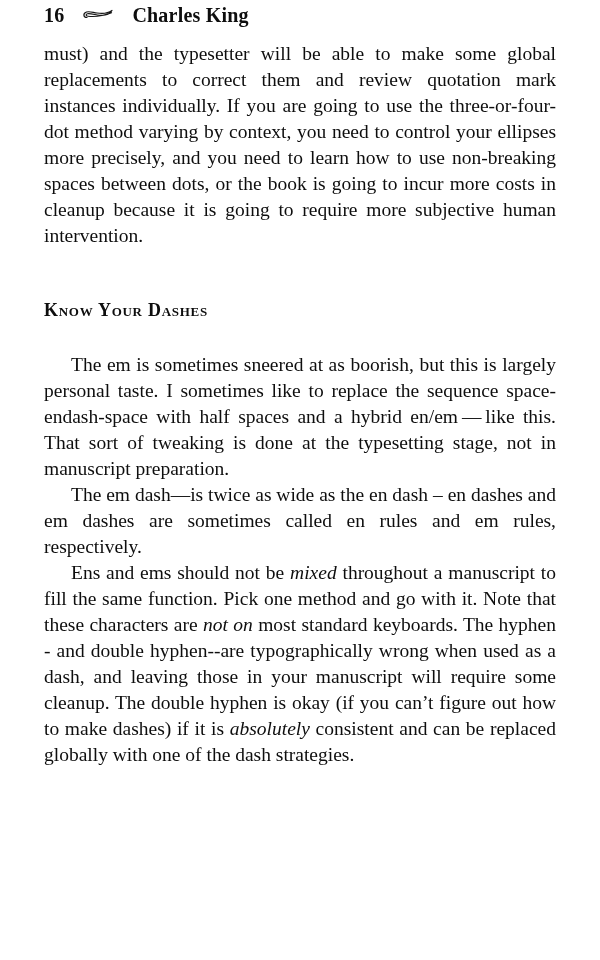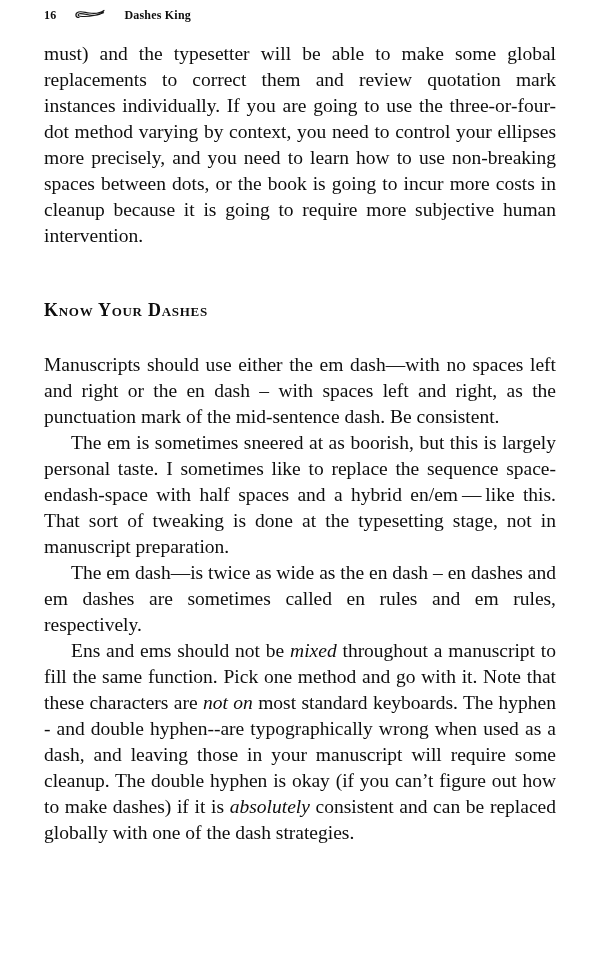--- a/index.html
+++ b/index.html
@@ -12,21 +12,21 @@
   }
   .book-page {
     width: 600px; height: 960px;
     padding: 4px 44px 0 44px;
     background: #ffffff;
   }
   .running-header {
     display: flex;
     align-items: center;
     height: 22px;
-    font-size: 12px;
+    font-size: 20px;
     font-weight: 700;
     letter-spacing: 0.2px;
   }
   .page-number { margin-right: 18px; }
   .ornament { display: inline-flex; align-items: center; margin-right: 18px; }
   .running-head { }
   .text-block {
     margin-top: 15px;
     font-size: 19.5px;
     line-height: 26px;
@@ -51,30 +51,29 @@
 
 <div class="book-page">
 
   <header class="running-header">
     <span class="page-number">16</span>
     <span class="ornament">
       <svg width="32" height="14" viewBox="0 0 64 28" aria-hidden="true">
         <path d="M10 19 C 3 19 1 11 9 8 C 15 6 22 9 30 10 C 42 12 53 10 60 5 C 55 13 43 16 31 14 C 23 12.6 15 10.5 11 11.5 C 7 12.5 7.5 16 12 16.5 C 26 18 46 14.5 59 9.5" fill="none" stroke="#151515" stroke-width="2.4" stroke-linejoin="round" stroke-linecap="round"></path>
       </svg>
     </span>
-    <span class="running-head">Dashes King</span>
+    <span class="running-head">Charles King</span>
   </header>
 
   <main class="text-block">
 
     <p class="para">must) and the typesetter will be able to make some global replacements to correct them and review quotation mark instances individually. If you are going to use the three-or-four-dot method varying by context, you need to control your ellipses more precisely, and you need to learn how to use non-breaking spaces between dots, or the book is going to incur more costs in cleanup because it is going to require more subjective human intervention.</p>
 
     <h2 class="section-heading">Know Your Dashes</h2>
 
-    <p class="para">Manuscripts should use either the em dash—with no spaces left and right or the en dash – with spaces left and right, as the punctuation mark of the mid-sentence dash. Be consistent.</p>
 
     <p class="para indent">The em is sometimes sneered at as boorish, but this is largely personal taste. I sometimes like to replace the sequence space-endash-space with half spaces and a hybrid en/em — like this. That sort of tweaking is done at the typesetting stage, not in manuscript preparation.</p>
 
     <p class="para indent">The em dash—is twice as wide as the en dash – en dashes and em dashes are sometimes called en rules and em rules, respectively.</p>
 
 
     <p class="para indent"><span>Ens and ems should not be </span><em>mixed</em><span> throughout a manuscript to fill the same function. Pick one method and go with it. Note that these characters are </span><em>not on</em><span> most standard keyboards. The hyphen - and double hyphen--are typographically wrong when used as a dash, and leaving those in your manuscript will require some cleanup. The double hyphen is okay (if you can’t figure out how to make dashes) if it is </span><em>absolutely</em><span> consistent and can be replaced globally with one of the dash strategies.</span></p>
 
   </main>
 

